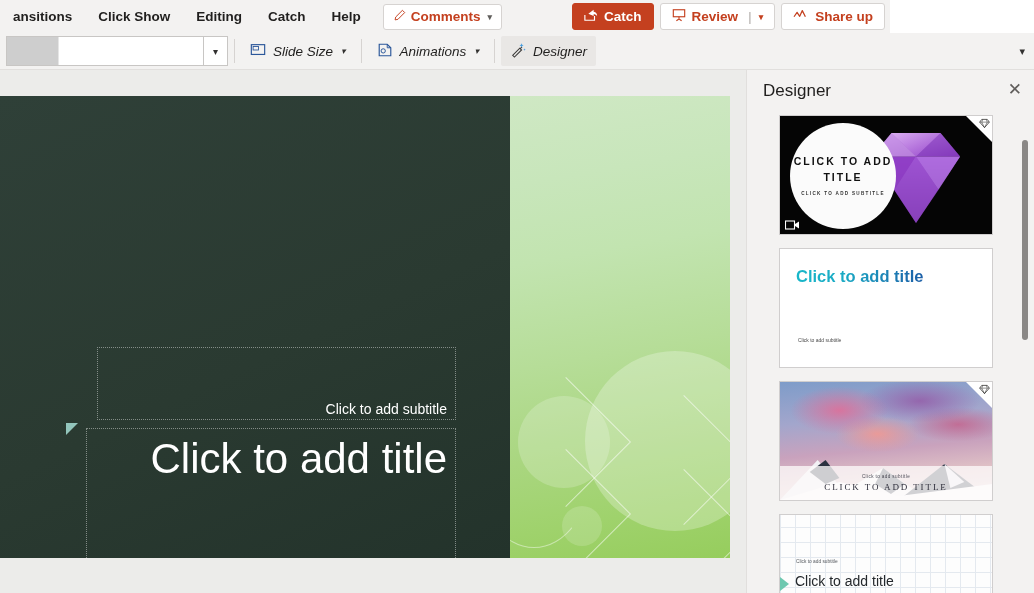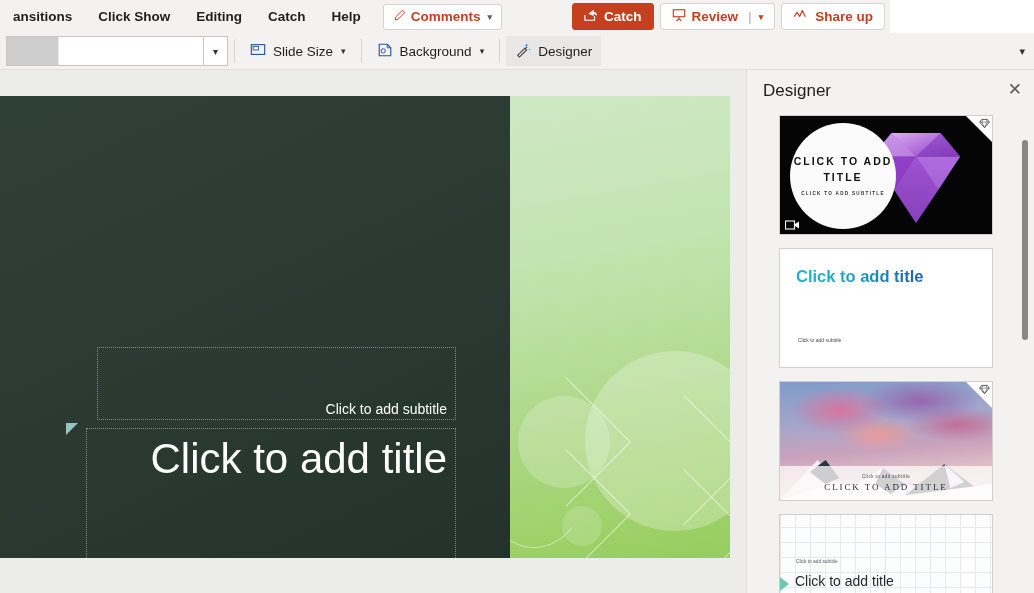--- a/index.html
+++ b/index.html
@@ -68,21 +68,21 @@
   .theme-gallery .fill { flex: 1; background: #ffffff; }
   .theme-gallery .more {
     width: 24px; border-left: 1px solid #c8c6c4;
     display: flex; align-items: center; justify-content: center;
     font-size: 10px; color: #323130; background: #ffffff;
   }
   .rb-sep { width: 1px; height: 24px; background: #d6d3d1; margin: 0 6px; }
   .rb-btn {
     display: flex; align-items: center; gap: 7px;
     height: 30px; padding: 0 9px; font-size: 13.5px; color: #201f1e;
-    cursor: pointer; border-radius: 2px; white-space: nowrap;
+    cursor: pointer; border-radius: 2px; white-space: nowrap; font-style: italic;
   }
   .rb-btn.selected { background: #e9e7e5; }
   .rb-btn .chev { font-size: 9px; color: #323130; margin-left: 1px; }
   .ribbon-collapse {
     position: absolute; right: 9px; top: 12px;
     font-size: 11px; color: #323130; cursor: pointer;
   }
 
   
   .workspace {
@@ -357,21 +357,21 @@
   <div class="rb-sep"></div>
 
   <div class="rb-btn">
     <span>
       <svg width="16" height="16" viewBox="0 0 18 18">
           <path d="M2.5 2.5h9l4 4v9h-13v-13z" fill="none" stroke="#2b579a" stroke-width="1.3"></path>
           <path d="M11.5 2.5v4h4" fill="none" stroke="#2b579a" stroke-width="1.1"></path>
           <circle cx="7" cy="10" r="2.4" fill="none" stroke="#2b579a" stroke-width="1.1"></circle>
         </svg>
     </span>
-    <span>Background</span>
+    <span>Animations</span>
     <span class="chev">▾</span>
   </div>
 
   <div class="rb-sep"></div>
 
   <div class="rb-btn selected">
     <span>
       <svg width="16" height="16" viewBox="0 0 18 18">
           <path d="M3 15l8-8 2 2-8 8-2-2z" fill="none" stroke="#3b3a39" stroke-width="1.2"></path>
           <path d="M11.5 7.5l2-2" stroke="#3b3a39" stroke-width="1.2"></path>

